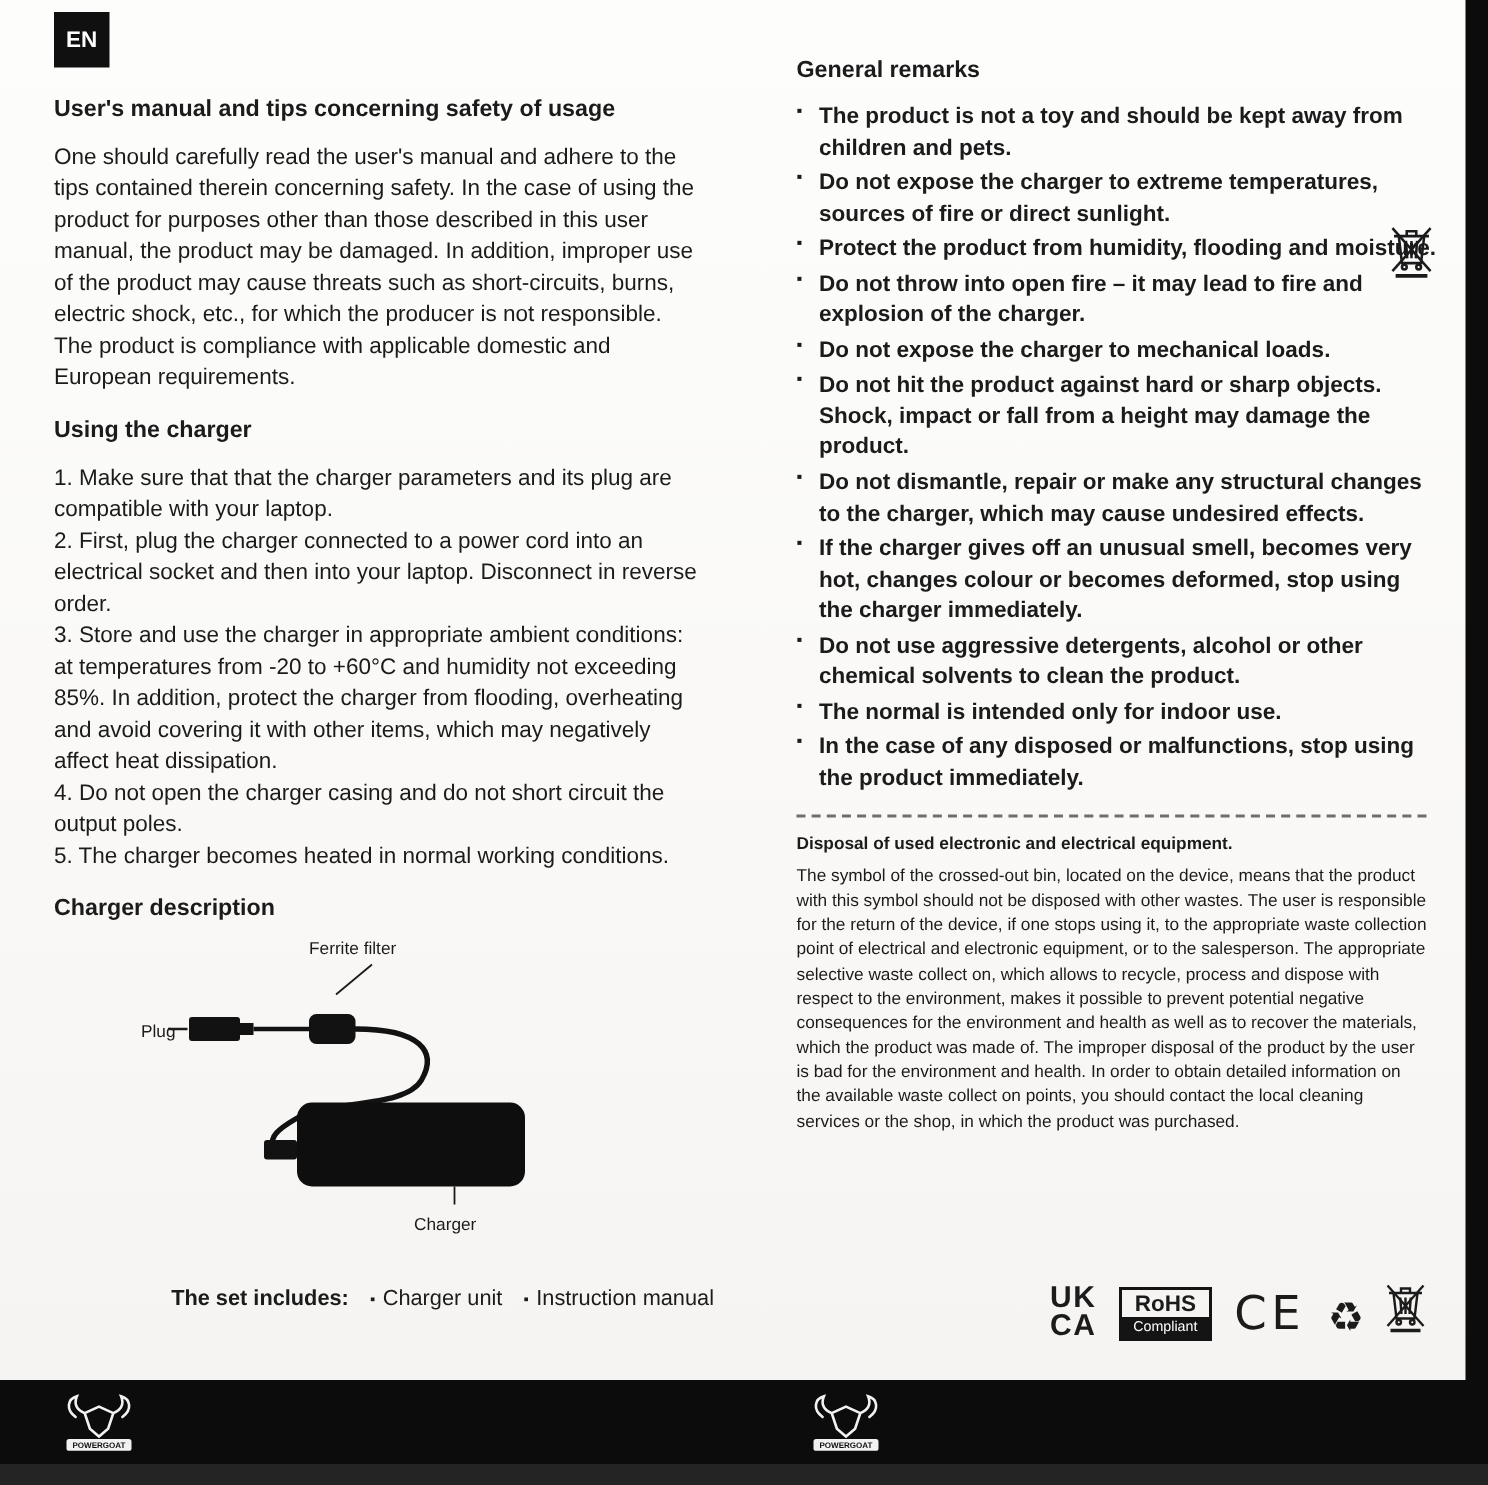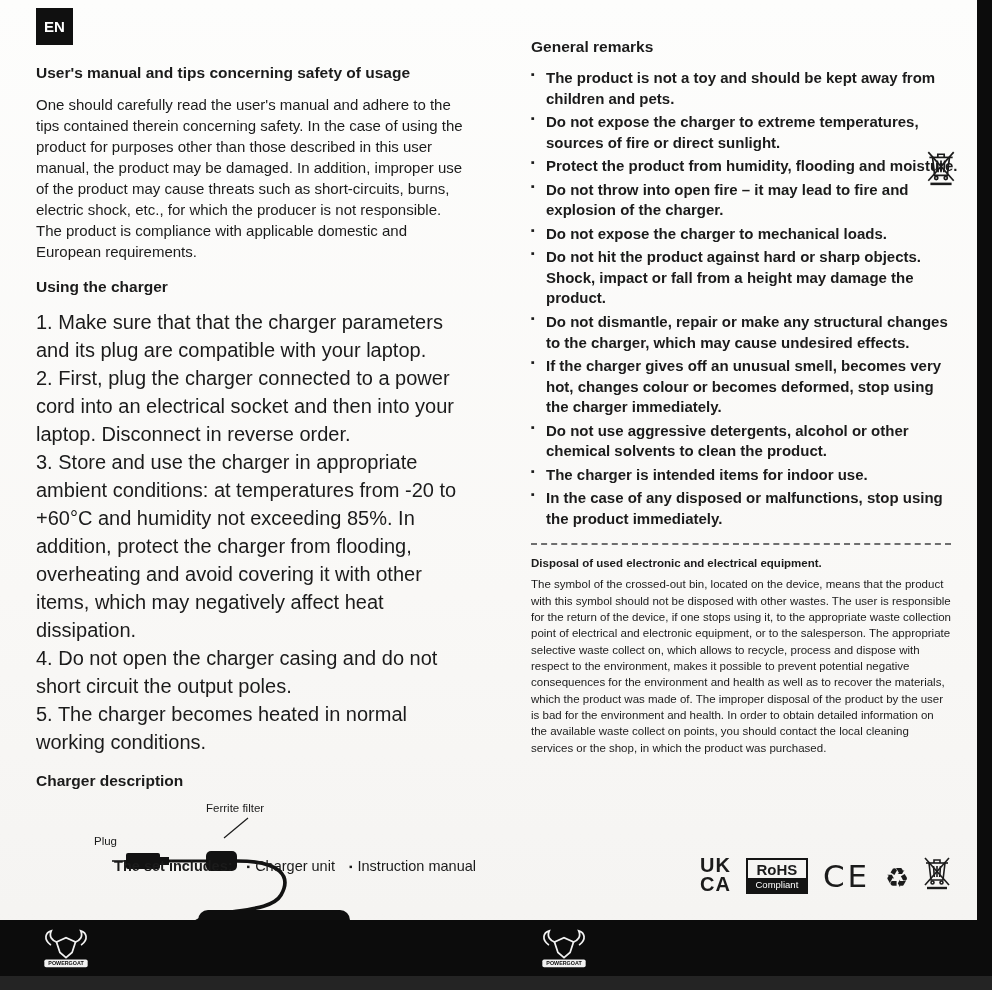--- a/index.html
+++ b/index.html
@@ -22,21 +22,21 @@
   .lang-badge {
     position: absolute; left: 36px; top: 8px; width: 37px; height: 37px;
     background: #101010; color: #fff; font-weight: 700; font-size: 15px;
     display: flex; align-items: center; justify-content: center;
   }
   .col-left { position: absolute; left: 36px; top: 64px; width: 432px; }
   .col-right { position: absolute; left: 531px; top: 38px; width: 428px; }
   .sec-title { font-size: 15.5px; font-weight: 700; margin: 0 0 12px; }
   .sec-title.mt { margin-top: 16px; }
   .body-text { font-size: 15px; line-height: 1.4; margin: 0 0 13px; }
-  .step { font-size: 20px; line-height: 1.4; margin: 0; }
+  .step { font-size: 15px; line-height: 1.4; margin: 0; }
   .blist { list-style: none; margin: 2px 0 0; }
   .blist li {
     position: relative; padding-left: 15px;
     font-size: 15px; line-height: 1.37; margin-bottom: 3px; font-weight: bold;
   }
   .blist li::before {
     content: "▪"; position: absolute; left: 0; top: -1px; font-size: 11px;
   }
   .dashed-sep {
     border: none; border-top: 2px dashed #6e6e6e;
@@ -46,21 +46,21 @@
   .disposal-body { font-size: 11.5px; line-height: 1.42; width: 420px; }
 
   
   .diagram {
     position: relative; width: 360px; height: 196px;
     margin: 4px 0 14px 42px;
   }
   .diagram svg { position: absolute; left: 0; top: 12px; }
   .dlabel { position: absolute; font-size: 11.5px; color: #1b1b1b; }
   .dlabel.ferrite { left: 128px; top: 0; }
-  .dlabel.plug { left: 0; top: 33px; padding-left: 16px; }
+  .dlabel.plug { left: 0; top: 55px; padding-left: 16px; }
   .dlabel.charger { left: 198px; top: 184px; }
 
   .set-includes {
     position: absolute; left: 36px; top: 858px; width: 440px;
     font-size: 14.5px;
     text-align: right;
   }
   .set-includes .lbl { font-weight: 700; }
   .set-includes .itm { margin-left: 10px; }
   .set-includes .sq { font-size: 10px; vertical-align: 1px; margin-right: 5px; }
@@ -150,21 +150,21 @@
     <ul class="blist">
       <li>The product is not a toy and should be kept away from children and pets.</li>
       <li>Do not expose the charger to extreme temperatures, sources of fire or direct sunlight.</li>
       <li>Protect the product from humidity, flooding and moisture.</li>
       <li>Do not throw into open fire – it may lead to fire and explosion of the charger.</li>
       <li>Do not expose the charger to mechanical loads.</li>
       <li>Do not hit the product against hard or sharp objects. Shock, impact or fall from a height may damage the product.</li>
       <li>Do not dismantle, repair or make any structural changes to the charger, which may cause undesired effects.</li>
       <li>If the charger gives off an unusual smell, becomes very hot, changes colour or becomes deformed, stop using the charger immediately.</li>
       <li>Do not use aggressive detergents, alcohol or other chemical solvents to clean the product.</li>
-      <li>The charger is intended items for indoor use.</li>
+      <li>The normal is intended only for indoor use.</li>
       <li>In the case of any disposed or malfunctions, stop using the product immediately.</li>
     </ul>
 
     <hr class="dashed-sep">
 
     <div class="disposal-title">Disposal of used electronic and electrical equipment.</div>
     <p class="disposal-body">The symbol of the crossed-out bin, located on the device, means that the product with this symbol should not be disposed with other wastes. The user is responsible for the return of the device, if one stops using it, to the appropriate waste collection point of electrical and electronic equipment, or to the salesperson. The appropriate selective waste collect on, which allows to recycle, process and dispose with respect to the environment, makes it possible to prevent potential negative consequences for the environment and health as well as to recover the materials, which the product was made of. The improper disposal of the product by the user is bad for the environment and health. In order to obtain detailed information on the available waste collect on points, you should contact the local cleaning services or the shop, in which the product was purchased.</p>
   </div>
 
   <div class="weee-margin-icon">

